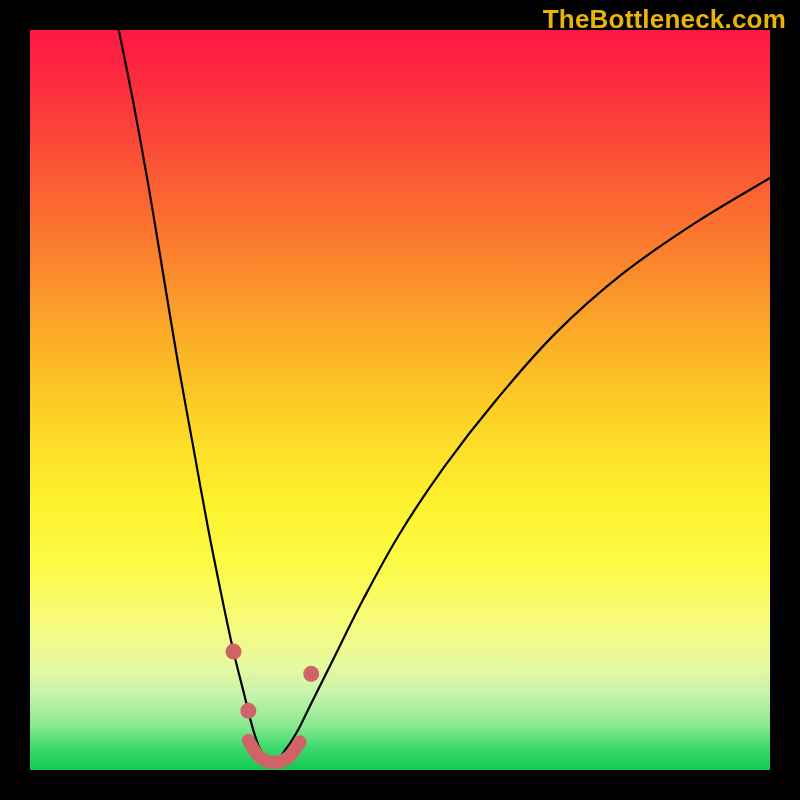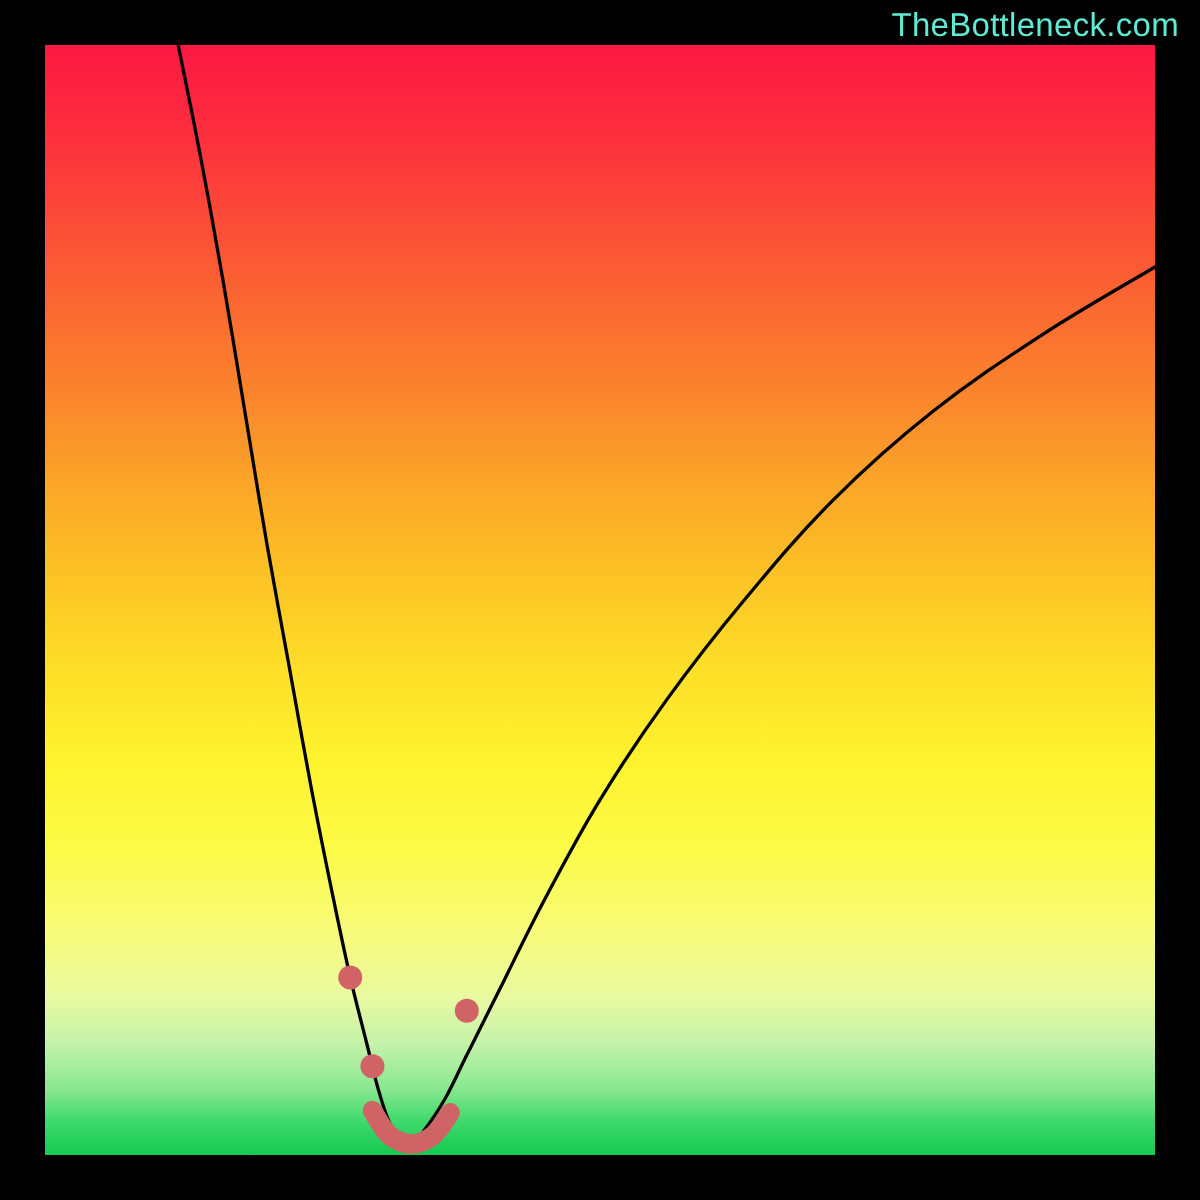--- a/index.html
+++ b/index.html
@@ -14,23 +14,23 @@
   .frame {
     position: relative;
     width: 800px;
     height: 800px;
     background: #000;
   }
   .watermark {
     position: absolute;
     top: 4px;
     right: 14px;
-    color: #5eead4;
-    font-size: 22px;
-    font-weight: 400;
+    color: #eab308;
+    font-size: 26px;
+    font-weight: 700;
     letter-spacing: 0.2px;
     z-index: 20;
     user-select: none;
   }
   .plot-area {
     position: absolute;
     left: 30px;
     top: 30px;
     width: 740px;
     height: 740px;

